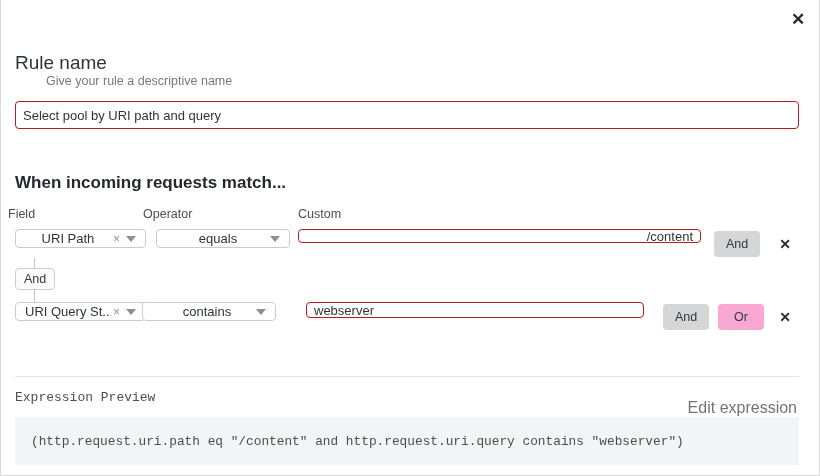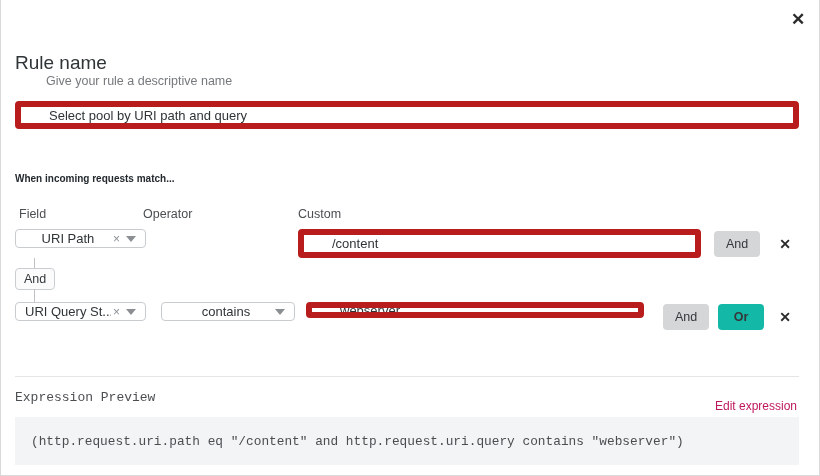--- a/index.html
+++ b/index.html
@@ -63,50 +63,50 @@
     top: 52px;
   }
   .rule-name-hint {
     position: absolute;
     left: 14px;
     top: 74px;
     margin-left: 31px;
   }
   .text-input {
     box-sizing: border-box;
-    border: 6px solid #b91c1c;
+    border: 1px solid #b91c1c;
     border-radius: 4px;
     background: #ffffff;
     font-family: "Liberation Sans", sans-serif;
     font-size: 13px;
     color: #2f3437;
-    padding: 0 28px;
+    padding: 0 7px;
     outline: none;
   }
   .rule-name-input {
     position: absolute;
     left: 14px;
     top: 101px;
     width: 784px;
     height: 28px;
   }
   .section-heading {
     position: absolute;
     left: 14px;
     top: 173px;
-    font-size: 10px;
+    font-size: 17px;
     font-weight: bold;
     color: #24292e;
   }
   .col-label {
     position: absolute;
     font-size: 12.5px;
     color: #4b4f52;
   }
-  .col-label.field   { left: 18px;  top: 207px; text-align: center; }
+  .col-label.field   { left: 7px;  top: 207px; text-align: center; }
   .col-label.operator{ left: 142px; top: 207px; }
   .col-label.value   { left: 297px; top: 207px; }
 
   
   .select-box {
     position: absolute;
     box-sizing: border-box;
     height: 19px;
     border: 1px solid #c9cccf;
     border-radius: 4px;
@@ -139,42 +139,42 @@
     height: 0;
     border-left: 5px solid transparent;
     border-right: 5px solid transparent;
     border-top: 6px solid #8b8f93;
     margin-right: 3px;
   }
 
   .row1-field    { left: 14px;  top: 229px; width: 131px; }
   .row1-operator { left: 155px; top: 229px; width: 134px; }
   .row2-field    { left: 14px;  top: 302px; width: 131px; }
-  .row2-operator { left: 160px; top: 302px; width: 134px; padding-left: 15px; }
-
-  .row1-value { position: absolute; left: 297px; top: 229px; width: 403px; height: 29px; }
+  .row2-operator { left: 141px; top: 302px; width: 134px; padding-left: 15px; }
+
+  .row1-value { position: absolute; left: 297px; top: 229px; width: 403px; height: 14px; text-align: right; }
   .row2-value { position: absolute; left: 305px; top: 302px; width: 338px; height: 16px; }
 
   .pill {
     position: absolute;
     box-sizing: border-box;
     height: 26px;
     border-radius: 4px;
     background: #d4d6d8;
     border: none;
     font-family: "Liberation Sans", sans-serif;
     font-size: 12.5px;
     color: #34383b;
     display: flex;
     align-items: center;
     justify-content: center;
     cursor: pointer;
     user-select: none;
   }
-  .pill.light { background: #14b8a6; font-weight: bold; }
+  .pill.light { background: #f9a8d4; }
 
   .row1-and { left: 713px; top: 231px; width: 46px; }
   .row2-and { left: 662px; top: 304px; width: 46px; }
   .row2-or  { left: 717px; top: 304px; width: 46px; }
 
   .row-x {
     position: absolute;
     width: 18px;
     height: 18px;
     display: flex;
@@ -230,22 +230,22 @@
     left: 14px;
     top: 390px;
     font-size: 13px;
     color: #4b4f52;
     font-family: Liberation Mono, monospace;
   }
   .expr-edit {
     position: absolute;
     right: 22px;
     top: 399px;
-    font-size: 12px;
-    color: #be185d;
+    font-size: 16px;
+    color: #737373;
     text-decoration: none;
     cursor: pointer;
   }
   .expr-code {
     position: absolute;
     left: 14px;
     top: 417px;
     width: 784px;
     height: 48px;
     box-sizing: border-box;
@@ -274,20 +274,24 @@
 
   <div class="section-heading">When incoming requests match...</div>
 
   <div class="col-label field">Field</div>
   <div class="col-label operator">Operator</div>
   <div class="col-label value">Custom</div>
 
   <div class="select-box row1-field">
     <span class="sel-text">URI Path</span>
     <span class="select-clear">×</span>
+    <span class="caret"></span>
+  </div>
+  <div class="select-box row1-operator">
+    <span class="sel-text">equals</span>
     <span class="caret"></span>
   </div>
   <input class="text-input row1-value" type="text" value="/content" style="">
   <div class="pill row1-and">And</div>
   <div class="row-x row1-x">✕</div>
 
   <div class="connector-line conn-top"></div>
   <div class="connector-badge">And</div>
   <div class="connector-line conn-bottom"></div>
 

